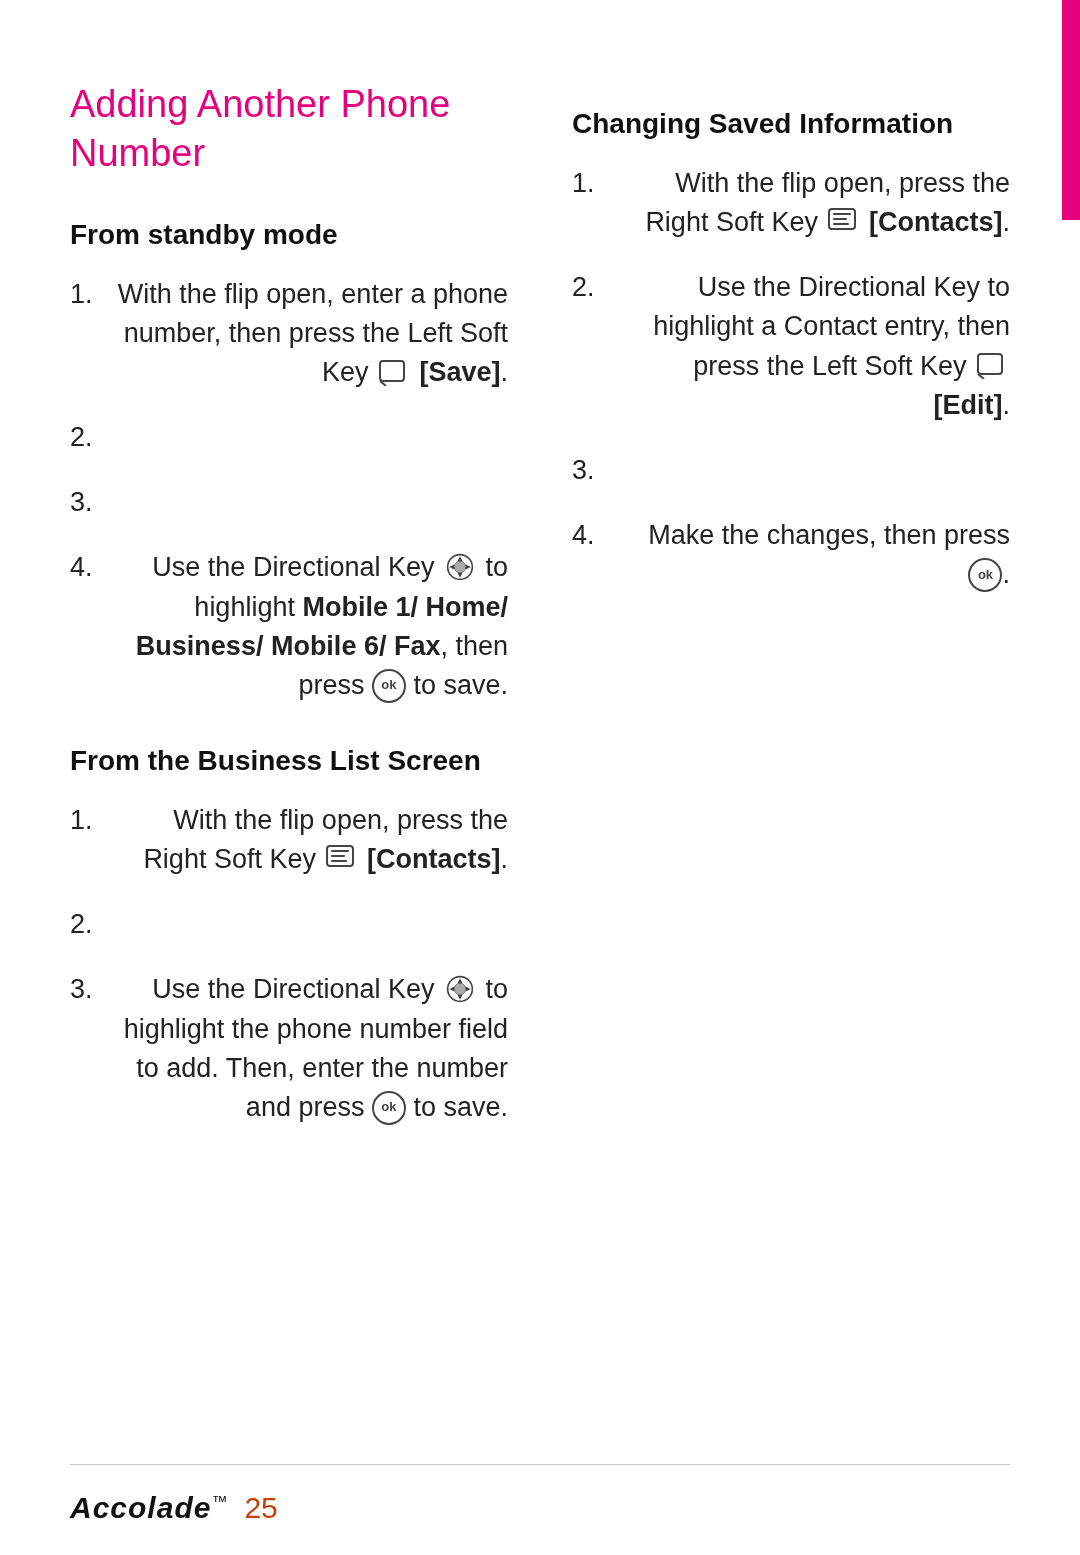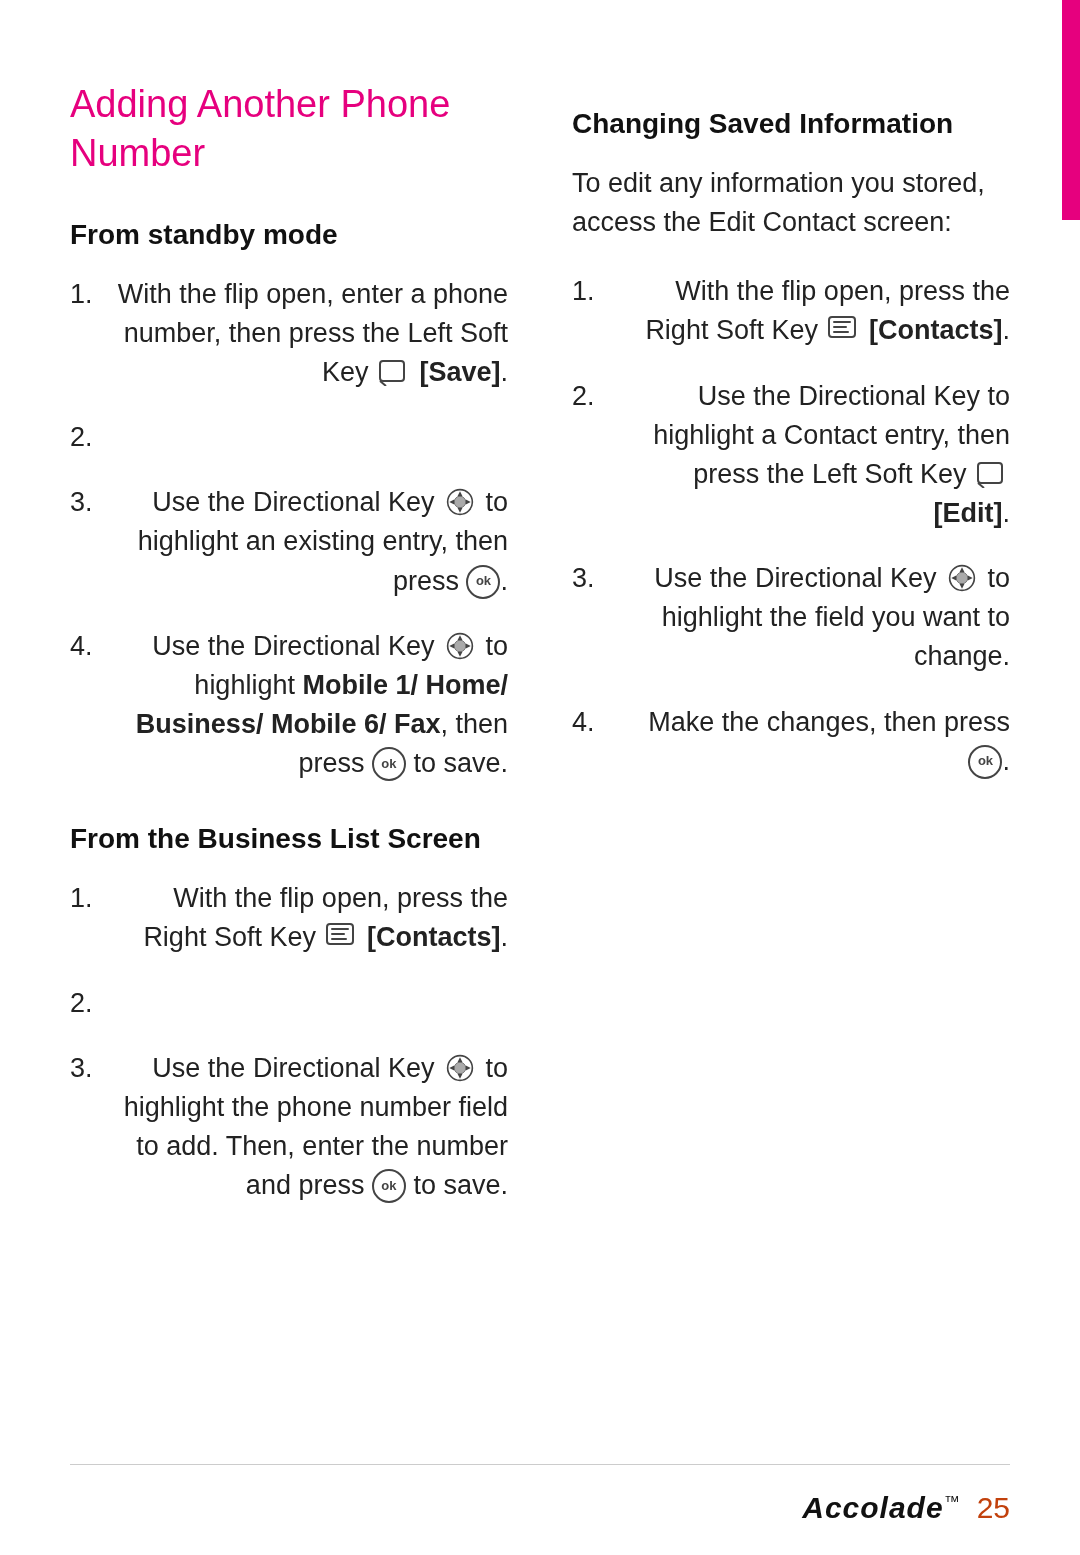--- a/index.html
+++ b/index.html
@@ -113,21 +113,20 @@
       height: 1px;
       background: #cccccc;
     }
 
     .footer {
       position: absolute;
       bottom: 30px;
       left: 70px;
       right: 70px;
       display: flex;
-      justify-content: flex-end;
       align-items: center;
       gap: 16px;
     }
 
     .brand-name {
       font-size: 30px;
       font-weight: 700;
       color: #111111;
       font-style: italic;
       letter-spacing: 1px;
@@ -168,134 +167,108 @@
               <line x1="2" y1="23" x2="8" y2="28" stroke="#444" stroke-width="2"></line>
             </svg>
             <span class="bold-text">[Save]</span>.
           </span>
         </li>
         <li>
           <span class="list-number">2.</span>
         </li>
         <li>
           <span class="list-number">3.</span>
+        </li>
+        <li>
+          <span class="list-number">4.</span>
           <span class="list-content">
             Use the Directional Key
             <svg class="icon-svg" viewBox="0 0 34 34" xmlns="http://www.w3.org/2000/svg">
               <circle cx="17" cy="17" r="15" fill="none" stroke="#444" stroke-width="2"></circle>
               <circle cx="17" cy="17" r="7" fill="#aaa" stroke="#666" stroke-width="1"></circle>
               <polygon points="17,4 14,10 20,10" fill="#444"></polygon>
               <polygon points="17,30 14,24 20,24" fill="#444"></polygon>
               <polygon points="4,17 10,14 10,20" fill="#444"></polygon>
               <polygon points="30,17 24,14 24,20" fill="#444"></polygon>
             </svg>
-            to highlight an existing entry, then press
-            <span style="display:inline-flex;align-items:center;justify-content:center;width:34px;height:34px;border-radius:50%;border:2px solid #444;font-size:13px;font-weight:700;color:#444;vertical-align:middle;position:relative;top:-1px;">ok</span>.
-          </span>
-        </li>
-        <li>
-          <span class="list-number">4.</span>
+            to highlight <span class="bold-text">Mobile 1/ Home/ Business/ Mobile 6/ Fax</span>, then press
+            <span style="display:inline-flex;align-items:center;justify-content:center;width:34px;height:34px;border-radius:50%;border:2px solid #444;font-size:13px;font-weight:700;color:#444;vertical-align:middle;position:relative;top:-1px;">ok</span>
+            to save.
+          </span>
+        </li>
+      </ol>
+
+      <h2 class="subsection-title">From the Business List Screen</h2>
+      <ol class="numbered-list">
+        <li>
+          <span class="list-number">1.</span>
+          <span class="list-content">
+            With the flip open, press the Right Soft Key
+            <svg class="icon-svg" viewBox="0 0 32 28" xmlns="http://www.w3.org/2000/svg">
+              <rect x="2" y="1" width="26" height="20" rx="3" ry="3" fill="none" stroke="#444" stroke-width="2"></rect>
+              <rect x="6" y="5" width="18" height="2" rx="1" fill="#444"></rect>
+              <rect x="6" y="10" width="14" height="2" rx="1" fill="#444"></rect>
+              <rect x="6" y="15" width="16" height="2" rx="1" fill="#444"></rect>
+            </svg>
+            <span class="bold-text">[Contacts]</span>.
+          </span>
+        </li>
+        <li>
+          <span class="list-number">2.</span>
+        </li>
+        <li>
+          <span class="list-number">3.</span>
           <span class="list-content">
             Use the Directional Key
             <svg class="icon-svg" viewBox="0 0 34 34" xmlns="http://www.w3.org/2000/svg">
               <circle cx="17" cy="17" r="15" fill="none" stroke="#444" stroke-width="2"></circle>
               <circle cx="17" cy="17" r="7" fill="#aaa" stroke="#666" stroke-width="1"></circle>
               <polygon points="17,4 14,10 20,10" fill="#444"></polygon>
               <polygon points="17,30 14,24 20,24" fill="#444"></polygon>
               <polygon points="4,17 10,14 10,20" fill="#444"></polygon>
               <polygon points="30,17 24,14 24,20" fill="#444"></polygon>
             </svg>
-            to highlight <span class="bold-text">Mobile 1/ Home/ Business/ Mobile 6/ Fax</span>, then press
+            to highlight the phone number field to add. Then, enter the number and press
             <span style="display:inline-flex;align-items:center;justify-content:center;width:34px;height:34px;border-radius:50%;border:2px solid #444;font-size:13px;font-weight:700;color:#444;vertical-align:middle;position:relative;top:-1px;">ok</span>
             to save.
           </span>
         </li>
       </ol>
-
-      <h2 class="subsection-title">From the Business List Screen</h2>
+    </div>
+
+    <div class="right-column">
+      <h2 class="subsection-title">Changing Saved Information</h2>
+
       <ol class="numbered-list">
         <li>
           <span class="list-number">1.</span>
           <span class="list-content">
             With the flip open, press the Right Soft Key
             <svg class="icon-svg" viewBox="0 0 32 28" xmlns="http://www.w3.org/2000/svg">
               <rect x="2" y="1" width="26" height="20" rx="3" ry="3" fill="none" stroke="#444" stroke-width="2"></rect>
               <rect x="6" y="5" width="18" height="2" rx="1" fill="#444"></rect>
               <rect x="6" y="10" width="14" height="2" rx="1" fill="#444"></rect>
               <rect x="6" y="15" width="16" height="2" rx="1" fill="#444"></rect>
             </svg>
             <span class="bold-text">[Contacts]</span>.
           </span>
         </li>
         <li>
           <span class="list-number">2.</span>
-        </li>
-        <li>
-          <span class="list-number">3.</span>
-          <span class="list-content">
-            Use the Directional Key
-            <svg class="icon-svg" viewBox="0 0 34 34" xmlns="http://www.w3.org/2000/svg">
-              <circle cx="17" cy="17" r="15" fill="none" stroke="#444" stroke-width="2"></circle>
-              <circle cx="17" cy="17" r="7" fill="#aaa" stroke="#666" stroke-width="1"></circle>
-              <polygon points="17,4 14,10 20,10" fill="#444"></polygon>
-              <polygon points="17,30 14,24 20,24" fill="#444"></polygon>
-              <polygon points="4,17 10,14 10,20" fill="#444"></polygon>
-              <polygon points="30,17 24,14 24,20" fill="#444"></polygon>
-            </svg>
-            to highlight the phone number field to add. Then, enter the number and press
-            <span style="display:inline-flex;align-items:center;justify-content:center;width:34px;height:34px;border-radius:50%;border:2px solid #444;font-size:13px;font-weight:700;color:#444;vertical-align:middle;position:relative;top:-1px;">ok</span>
-            to save.
-          </span>
-        </li>
-      </ol>
-    </div>
-
-    <div class="right-column">
-      <h2 class="subsection-title">Changing Saved Information</h2>
-      <p style="font-size:27px;line-height:1.45;margin-bottom:30px;">To edit any information you stored, access the Edit Contact screen:</p>
-
-      <ol class="numbered-list">
-        <li>
-          <span class="list-number">1.</span>
-          <span class="list-content">
-            With the flip open, press the Right Soft Key
-            <svg class="icon-svg" viewBox="0 0 32 28" xmlns="http://www.w3.org/2000/svg">
-              <rect x="2" y="1" width="26" height="20" rx="3" ry="3" fill="none" stroke="#444" stroke-width="2"></rect>
-              <rect x="6" y="5" width="18" height="2" rx="1" fill="#444"></rect>
-              <rect x="6" y="10" width="14" height="2" rx="1" fill="#444"></rect>
-              <rect x="6" y="15" width="16" height="2" rx="1" fill="#444"></rect>
-            </svg>
-            <span class="bold-text">[Contacts]</span>.
-          </span>
-        </li>
-        <li>
-          <span class="list-number">2.</span>
           <span class="list-content">
             Use the Directional Key  to highlight a Contact entry, then press the Left Soft Key
             <svg class="icon-svg" viewBox="0 0 32 28" xmlns="http://www.w3.org/2000/svg">
               <rect x="2" y="3" width="24" height="20" rx="3" ry="3" fill="none" stroke="#444" stroke-width="2"></rect>
               <line x1="2" y1="23" x2="8" y2="28" stroke="#444" stroke-width="2"></line>
             </svg>
             <span class="bold-text">[Edit]</span>.
           </span>
         </li>
         <li>
           <span class="list-number">3.</span>
-          <span class="list-content">
-            Use the Directional Key
-            <svg class="icon-svg" viewBox="0 0 34 34" xmlns="http://www.w3.org/2000/svg">
-              <circle cx="17" cy="17" r="15" fill="none" stroke="#444" stroke-width="2"></circle>
-              <circle cx="17" cy="17" r="7" fill="#aaa" stroke="#666" stroke-width="1"></circle>
-              <polygon points="17,4 14,10 20,10" fill="#444"></polygon>
-              <polygon points="17,30 14,24 20,24" fill="#444"></polygon>
-              <polygon points="4,17 10,14 10,20" fill="#444"></polygon>
-              <polygon points="30,17 24,14 24,20" fill="#444"></polygon>
-            </svg>
-            to highlight the field you want to change.
-          </span>
         </li>
         <li>
           <span class="list-number">4.</span>
           <span class="list-content">
             Make the changes, then press
             <span style="display:inline-flex;align-items:center;justify-content:center;width:34px;height:34px;border-radius:50%;border:2px solid #444;font-size:13px;font-weight:700;color:#444;vertical-align:middle;position:relative;top:-1px;">ok</span>.
           </span>
         </li>
       </ol>
     </div>

